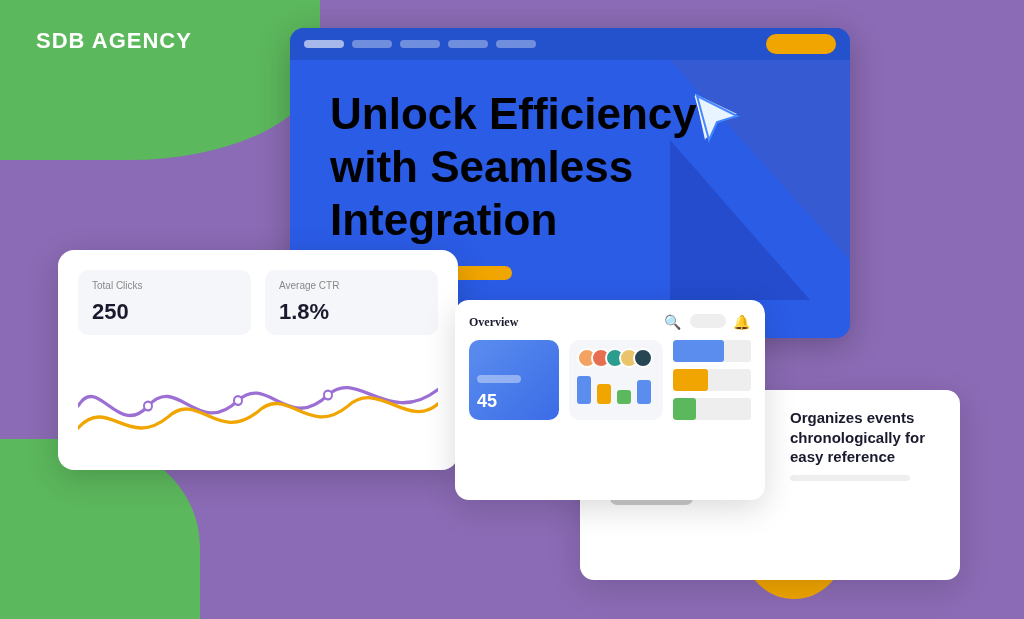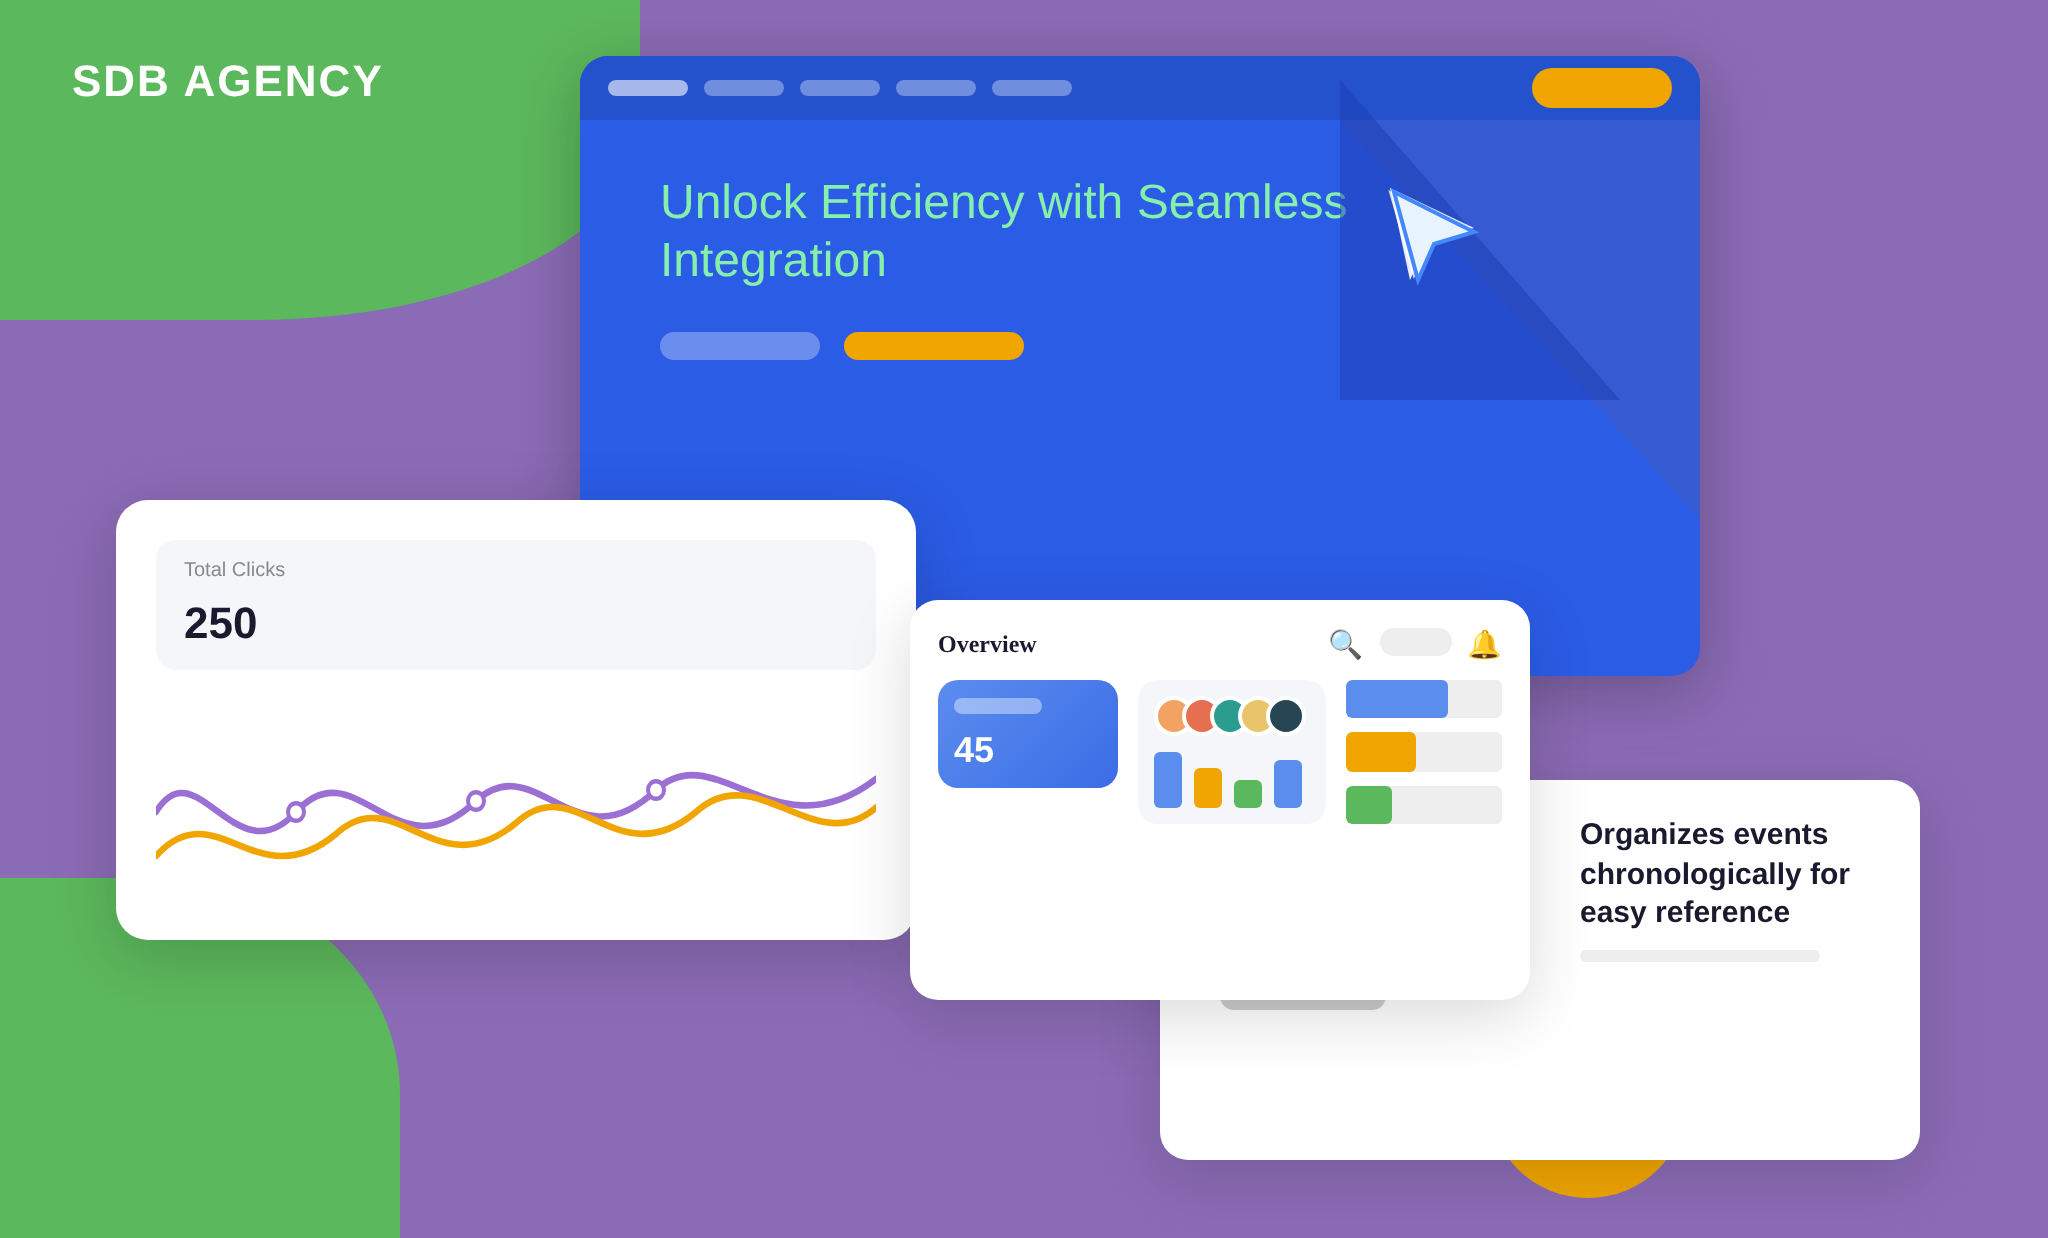--- a/index.html
+++ b/index.html
@@ -91,23 +91,23 @@
       height: 20px;
       width: 70px;
       background: #F0A500;
       border-radius: 10px;
     }
     .browser-blue-content {
       padding: 28px 40px 20px;
       position: relative;
     }
     .blue-hero-title {
-      color: #86efac;
-      font-size: 24px;
-      font-weight: 400;
+      color: #000000;
+      font-size: 44px;
+      font-weight: 700;
       line-height: 1.2;
       max-width: 400px;
     }
     .blue-sub-row {
       display: flex;
       gap: 12px;
       margin-top: 20px;
       align-items: center;
     }
     .blue-pill-grey {
@@ -228,21 +228,21 @@
       height: 14px;
       display: inline-block;
     }
     .overview-content {
       display: flex;
       gap: 10px;
     }
     
     .mini-card-blue {
       width: 90px;
-      height: 54px;
+      height: 80px;
       background: linear-gradient(135deg, #5B8DEF, #3B6CE6);
       border-radius: 10px;
       padding: 8px;
       display: flex;
       flex-direction: column;
       justify-content: flex-end;
     }
     .mini-card-number {
       color: white;
       font-size: 18px;
@@ -377,20 +377,24 @@
     <path d="M10 8 L50 28 L30 34 L22 52 Z" fill="#E8F4FF" stroke="#4488FF" stroke-width="2"></path>
   </svg>
 </div>
 
 <div class="analytics-card">
   <div class="stats-row">
     <div class="stat-box">
       <div class="stat-label">Total Clicks</div>
       <div class="stat-value">250</div>
     </div>
+    <div class="stat-box">
+      <div class="stat-label">Average CTR</div>
+      <div class="stat-value">1.8%</div>
+    </div>
   </div>
   <div class="chart-area">
     <svg class="wave-svg" viewBox="0 0 360 100" preserveAspectRatio="none">
 
       <path d="M0,50 C20,20 40,80 70,50 C100,20 120,80 160,45 C190,20 210,75 250,40 C280,15 310,70 360,35" fill="none" stroke="#9B6FD4" stroke-width="3" stroke-linecap="round"></path>
 
       <path d="M0,70 C30,40 50,90 90,60 C120,35 140,85 180,55 C210,30 230,80 270,50 C300,25 330,72 360,48" fill="none" stroke="#F0A500" stroke-width="3" stroke-linecap="round"></path>
 
       <circle cx="70" cy="50" r="4" fill="white" stroke="#9B6FD4" stroke-width="2"></circle>
       <circle cx="160" cy="45" r="4" fill="white" stroke="#9B6FD4" stroke-width="2"></circle>

